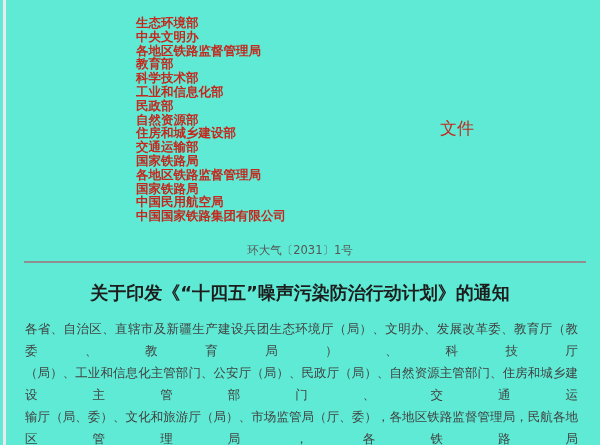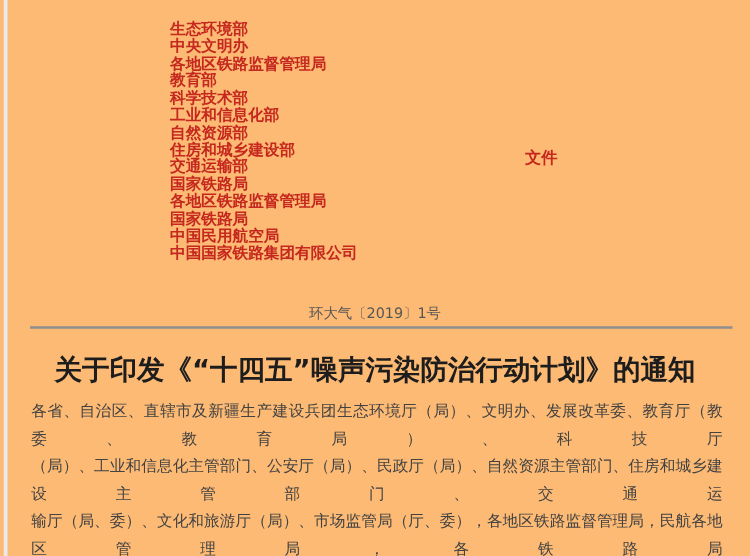--- a/index.html
+++ b/index.html
@@ -4,21 +4,21 @@
 <style>
   html, body { margin: 0; padding: 0; }
   body {
     font-family: "DejaVu Sans", "Liberation Sans", sans-serif;
     background: #ffffff;
   }
   .page {
     position: relative;
     width: 600px;
     height: 445px;
-    background: #fdba74;
+    background: #5eead4;
     overflow: hidden;
   }
   .left-strip {
     position: absolute;
     left: 3px; top: 0; bottom: 0;
     width: 3px;
     background: var(--strip, #eaeaea);
   }
   
   .departments {
@@ -26,24 +26,24 @@
     left: 136px;
     top: 16px;
     font-size: 12.5px;
     font-weight: bold;
     line-height: 13.8px;
     color: var(--accent, #c4281e);
     white-space: nowrap;
   }
   .doc-type-label {
     position: absolute;
-    left: 420px;
+    left: 440px;
     top: 117px;
-    font-size: 13px;
-    font-weight: bold;
+    font-size: 17px;
+    font-weight: normal;
     color: var(--accent, #c4281e);
   }
   .doc-number {
     position: absolute;
     left: 0; right: 0;
     top: 243px;
     text-align: center;
     font-size: 11.5px;
     color: var(--muted, #565656);
   }
@@ -53,21 +53,21 @@
     right: 14px;
     top: 261px;
     height: 2px;
     background: var(--divider, #8f8f8f);
   }
   .notice-title {
     position: absolute;
     left: 0; right: 0;
     top: 281px;
     text-align: center;
-    font-size: 22px;
+    font-size: 18px;
     font-weight: bold;
     color: var(--title, #1d1d1d);
   }
   .body-text {
     position: absolute;
     left: 25px;
     right: 22px;
     top: 318px;
     font-size: 12.5px;
     line-height: 22px;
@@ -82,33 +82,34 @@
 <div class="page">
   <div class="left-strip"></div>
 
   <div class="departments">
     <div class="dep">生态环境部</div>
     <div class="dep">中央文明办</div>
     <div class="dep">各地区铁路监督管理局</div>
     <div class="dep">教育部</div>
     <div class="dep">科学技术部</div>
     <div class="dep">工业和信息化部</div>
+    <div class="dep">民政部</div>
     <div class="dep">自然资源部</div>
     <div class="dep">住房和城乡建设部</div>
     <div class="dep">交通运输部</div>
     <div class="dep">国家铁路局</div>
     <div class="dep">各地区铁路监督管理局</div>
     <div class="dep">国家铁路局</div>
     <div class="dep">中国民用航空局</div>
     <div class="dep">中国国家铁路集团有限公司</div>
   </div>
 
   <div class="doc-type-label">文件</div>
 
-  <div class="doc-number">环大气〔2019〕1号</div>
+  <div class="doc-number">环大气〔2031〕1号</div>
 
   <div class="header-divider"></div>
 
   <div class="notice-title">关于印发《“十四五”噪声污染防治行动计划》的通知</div>
 
   <div class="body-text">
     <div class="body-line jl">各省、自治区、直辖市及新疆生产建设兵团生态环境厅（局）、文明办、发展改革委、教育厅（教委、教育局）、科技厅</div>
     <div class="body-line jl">（局）、工业和信息化主管部门、公安厅（局）、民政厅（局）、自然资源主管部门、住房和城乡建设主管部门、交通运</div>
     <div class="body-line jl">输厅（局、委）、文化和旅游厅（局）、市场监管局（厅、委），各地区铁路监督管理局，民航各地区管理局，各铁路局</div>
 

